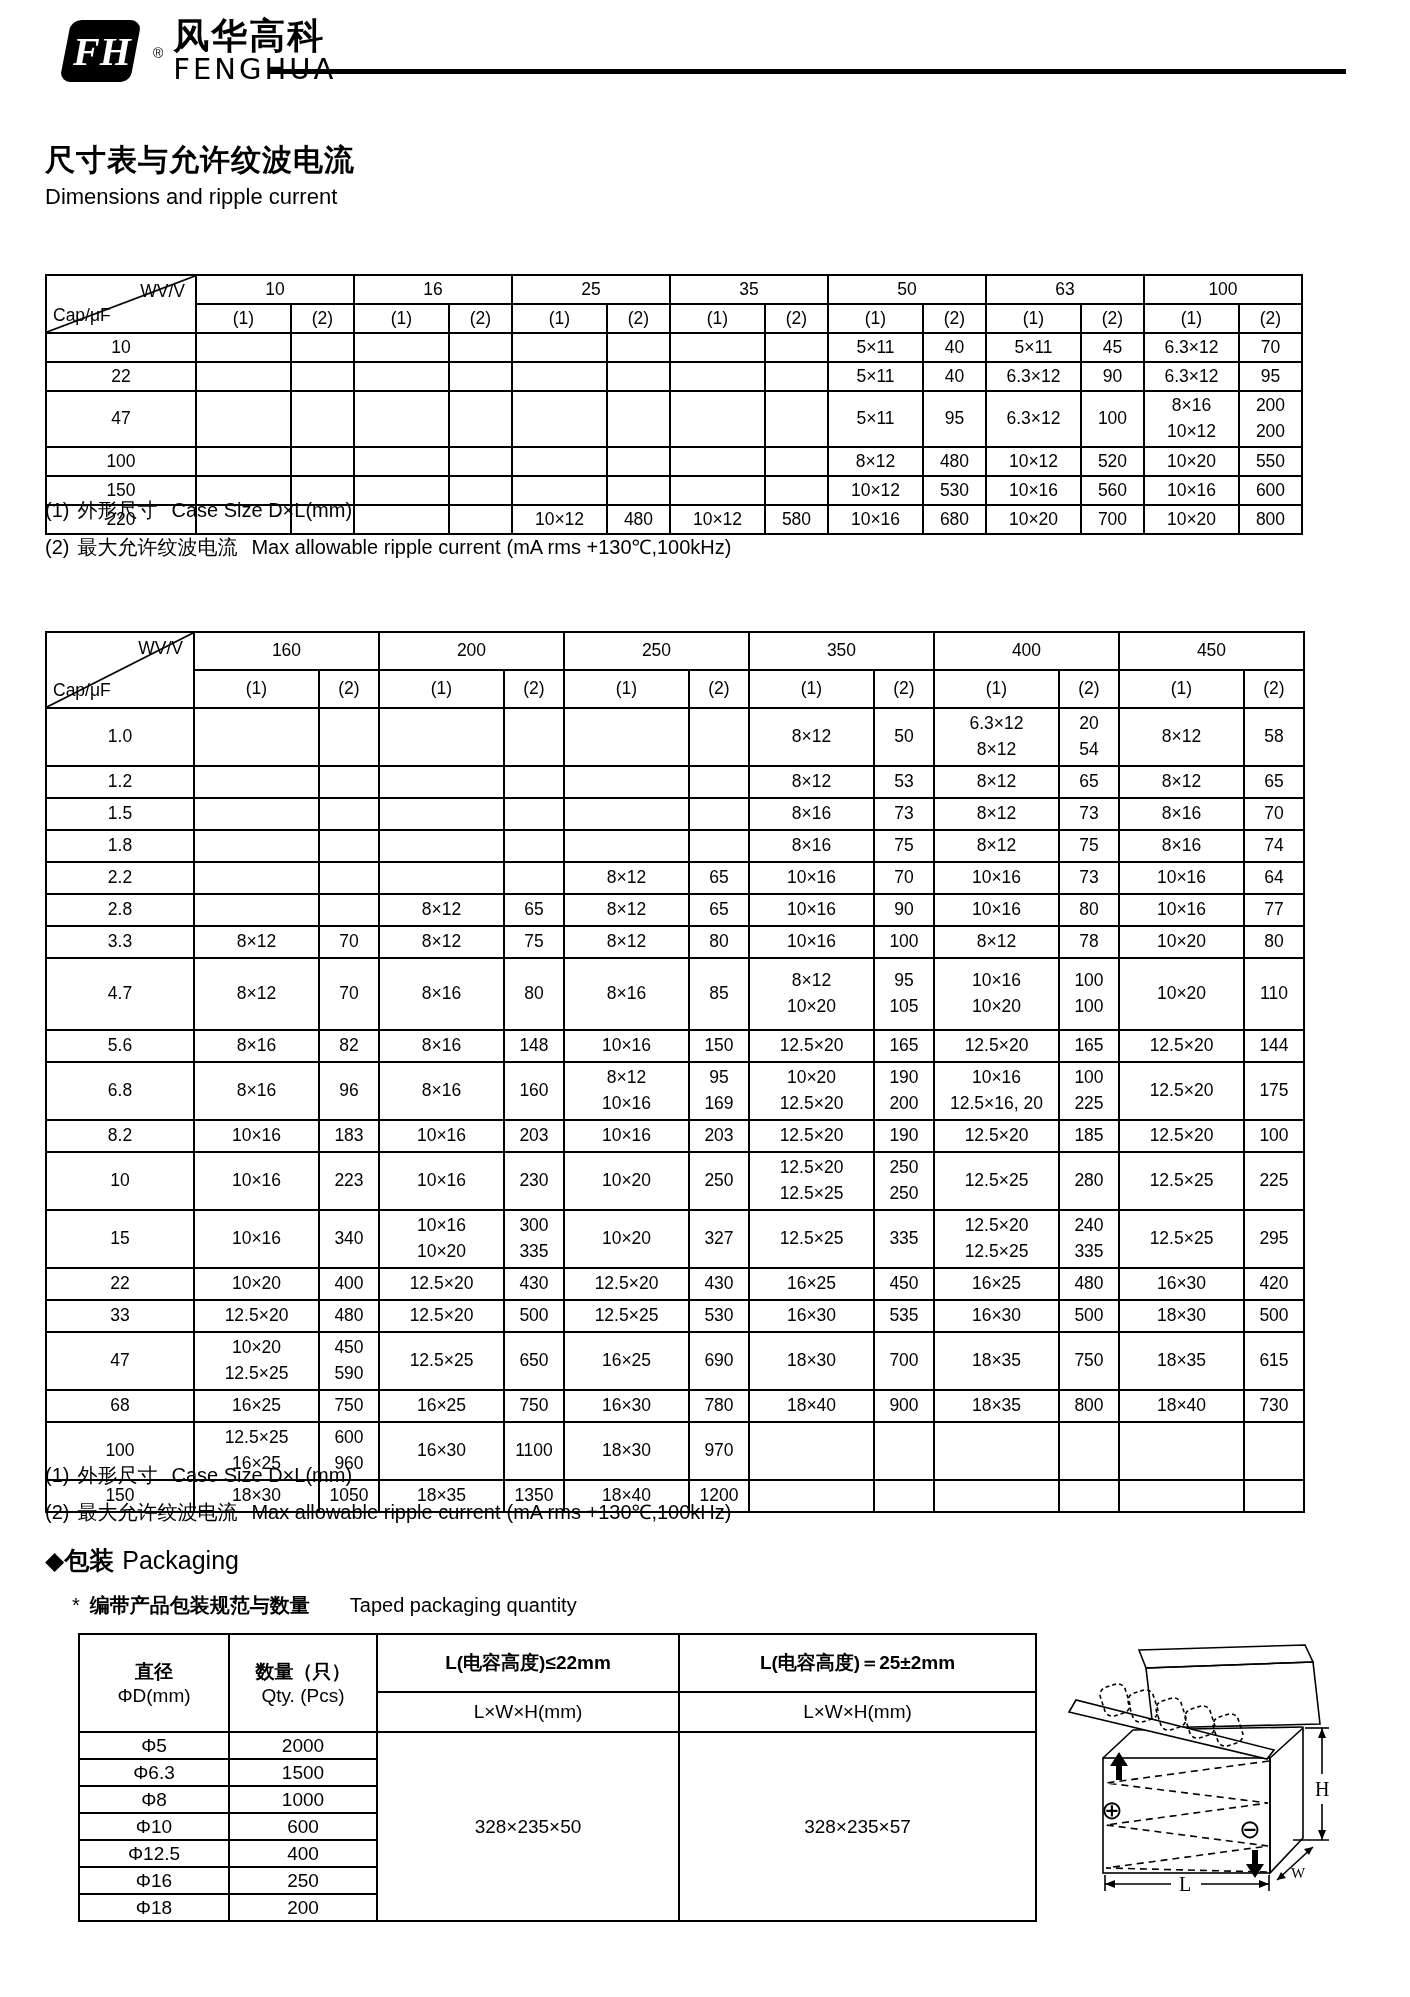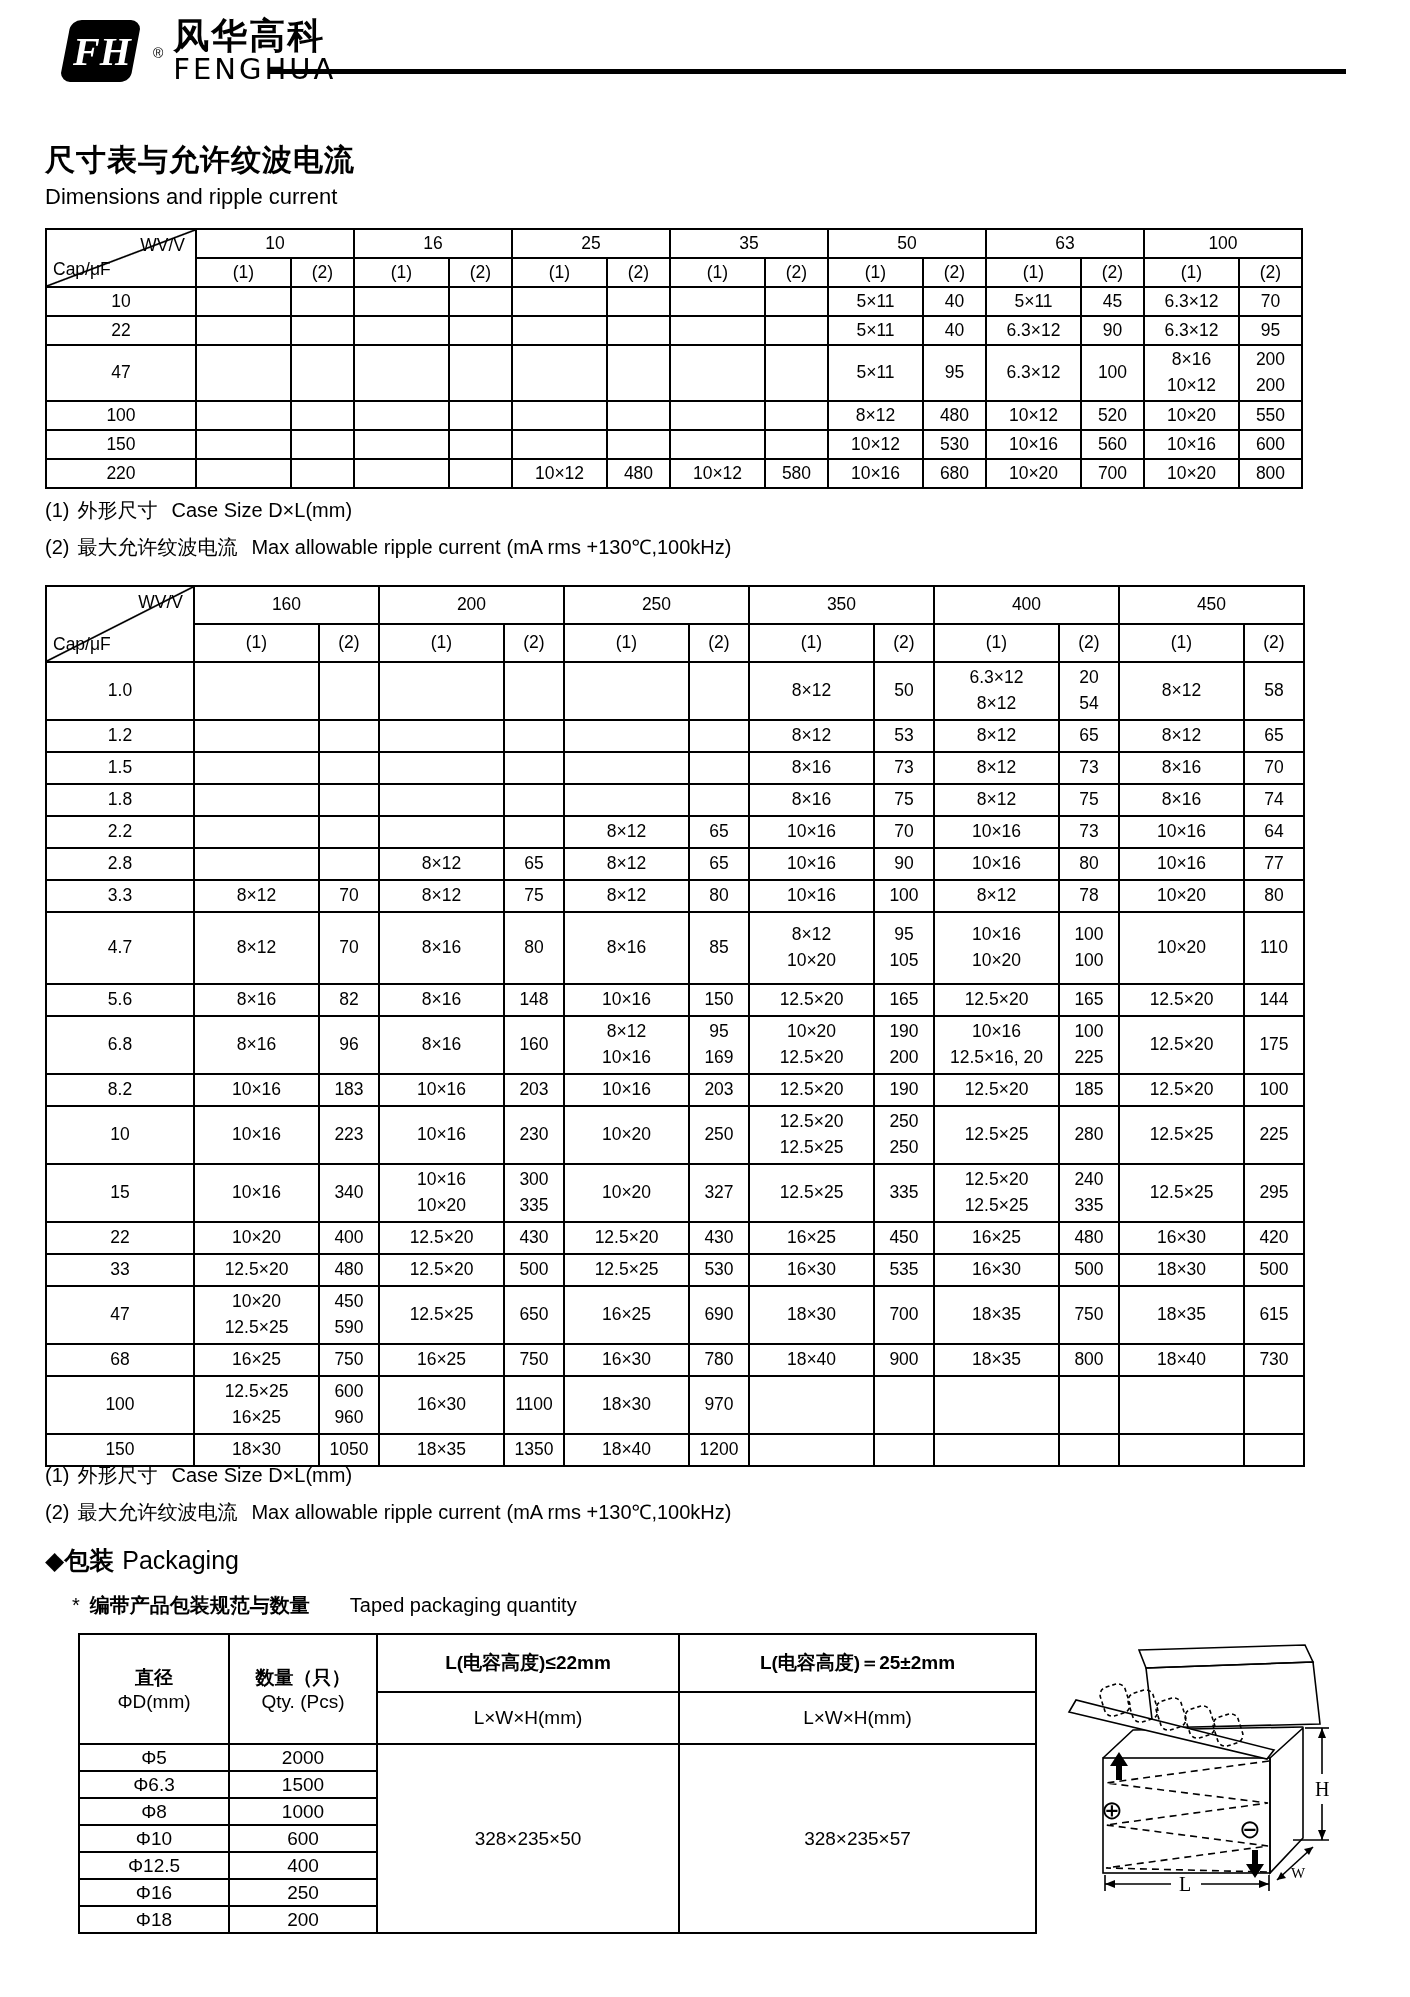--- a/index.html
+++ b/index.html
@@ -15,21 +15,21 @@
   .logo-en { font-size: 29px; line-height: 30px; letter-spacing: 3px; font-family: "DejaVu Sans", sans-serif; }
   .doc-title { position: absolute; right: 66px; top: 26px; font-size: 27px; font-weight: bold; color: #1a1a1a; letter-spacing: 0.5px; }
   .hdr-rule { position: absolute; left: 270px; right: 64px; top: 69px; height: 5px; background: #000; }
 
   
   .sec-title-cn { position: absolute; left: 45px; top: 140px; font-size: 30px; font-weight: bold; letter-spacing: 1px; }
   .sec-title-en { position: absolute; left: 45px; top: 184px; font-size: 22px; }
 
   
   table { border-collapse: collapse; table-layout: fixed; }
-  .dim-table { position: absolute; left: 45px; border: 2px solid #6d28d9; }
+  .dim-table { position: absolute; left: 45px; border: 2px solid #6d28d9; margin-top: 46px; }
   .dim-table th, .dim-table td {
     border: 2px solid #000; font-size: 17.5px; font-weight: normal;
     text-align: center; vertical-align: middle; padding: 0 2px;
     white-space: pre-line; line-height: 1.48; overflow: hidden;
   }
   #t1 { top: 228px; }
   #t2 { top: 585px; }
   .corner { position: relative; padding: 0; }
   .corner::after { content: ""; position: absolute; inset: 0;
     background: linear-gradient(to bottom right, transparent calc(50% - 1.4px), #000 calc(50% - 0.3px), #000 calc(50% + 0.3px), transparent calc(50% + 1.4px)); }
@@ -621,21 +621,21 @@
             <div class="cnb">直径</div>
             <div>ΦD(mm)</div>
           </th>
           <th rowspan="2">
             <div class="cnb">数量（只）</div>
             <div>Qty. (Pcs)</div>
           </th>
           <th class="cond">L(电容高度)≤22mm</th>
           <th class="cond">L(电容高度)＝25±2mm</th>
         </tr>
-        <tr style="height: 52px;">
+        <tr style="height: 40px;">
           <th>L×W×H(mm)</th>
           <th>L×W×H(mm)</th>
         </tr>
       </thead>
       <tbody>
         <tr style="height: 27px;">
           <td>Φ5</td>
           <td>2000</td>
           <td rowspan="7">328×235×50</td>
           <td rowspan="7">328×235×57</td>

